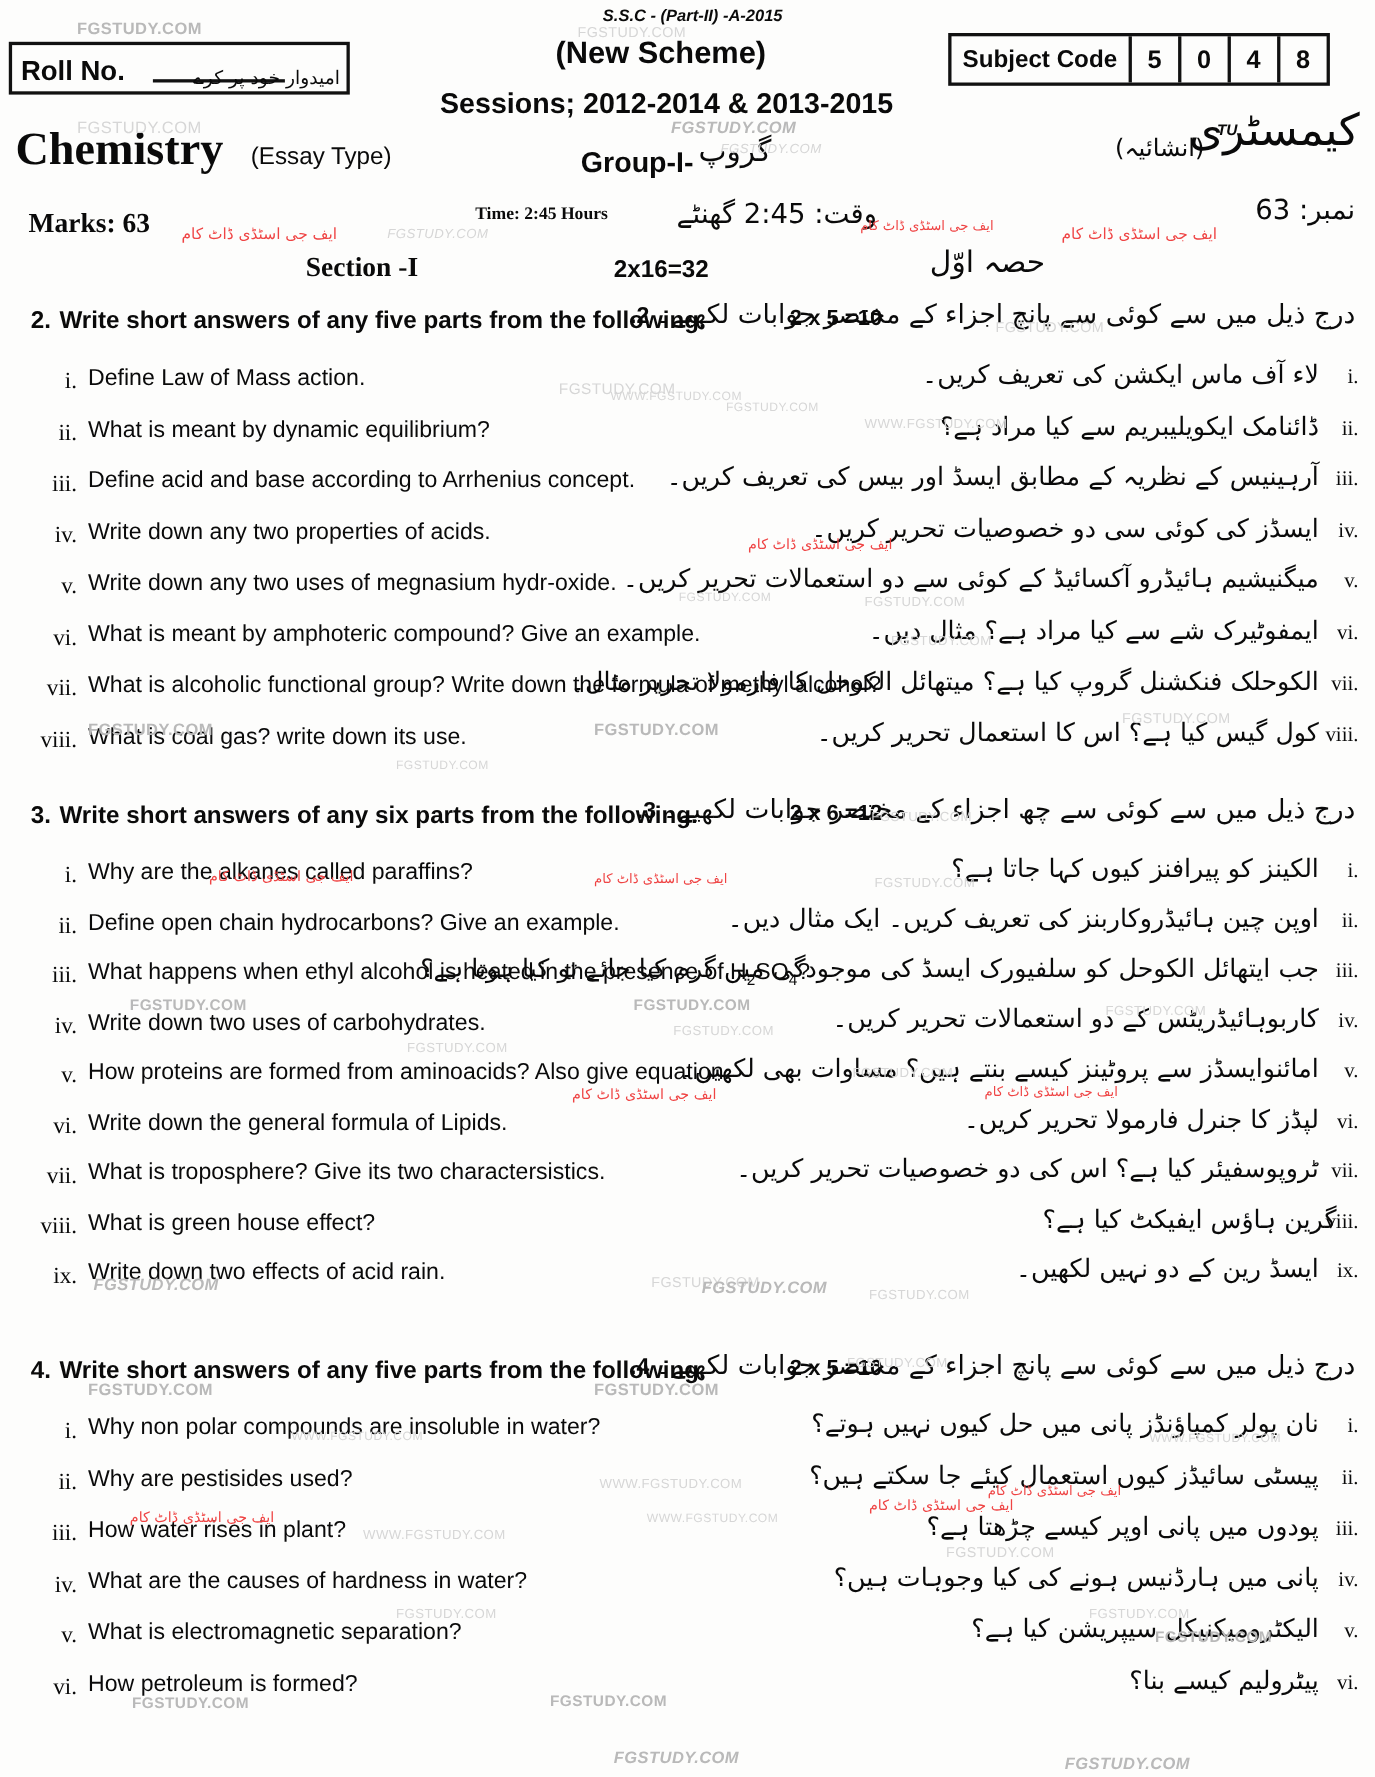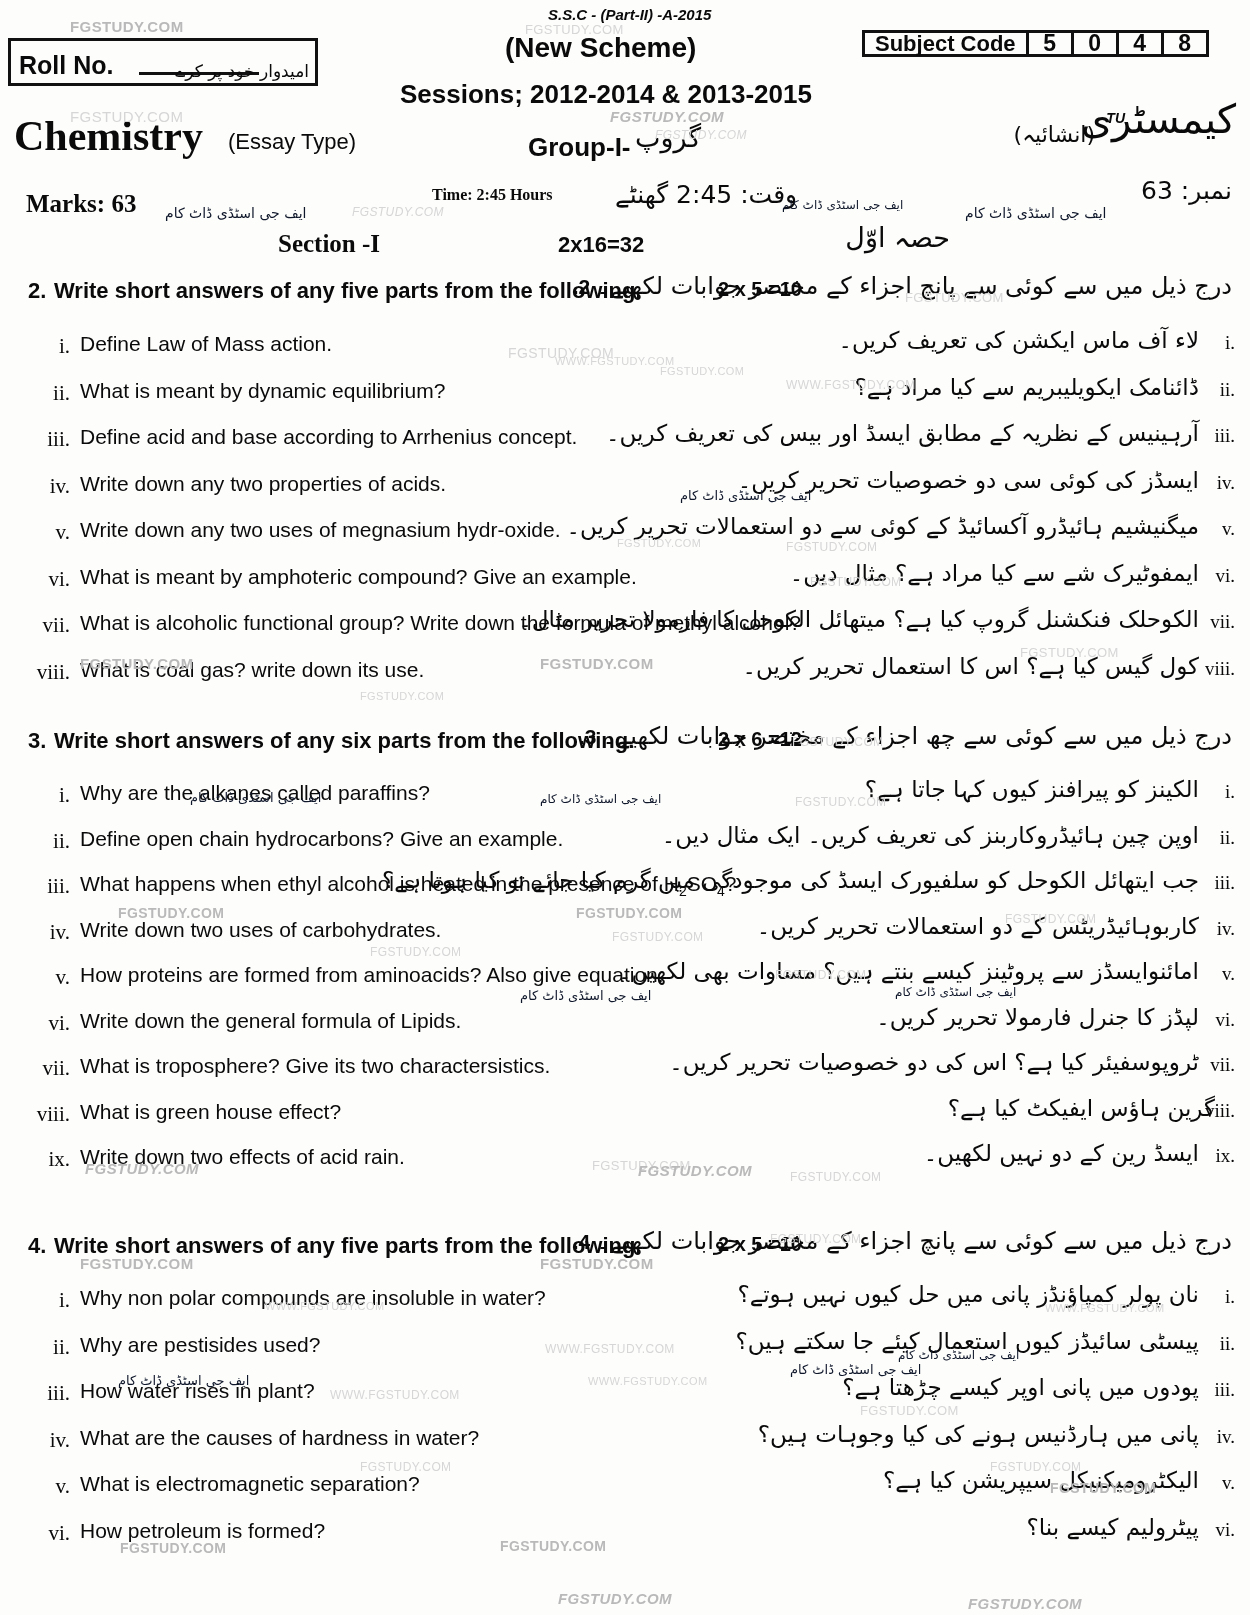--- a/index.html
+++ b/index.html
@@ -35,21 +35,21 @@
     pointer-events: none;
     user-select: none;
   }
   .wm.plain { font-style: normal; }
   .wm.faint { color: #d6d6d6; font-weight: normal; }
   .wm.urdu {
     font-family: "DejaVu Sans", sans-serif;
     font-style: normal;
     font-weight: normal;
     direction: rtl;
-    color: #0f172a;
+    color: #ef4444;
   }
 
   
   .rollbox {
     position: absolute;
     left: 8px; top: 38px;
     width: 310px; height: 48px;
     border: 3px solid #111;
     box-sizing: border-box;
   }
@@ -70,21 +70,21 @@
     position: absolute;
     right: 6px; bottom: 2px;
     font-family: "DejaVu Sans", sans-serif;
     font-size: 17px;
     direction: rtl;
   }
 
   .subject-code-box {
     position: absolute;
     left: 862px; top: 30px;
-    height: 27px;
+    height: 48px;
     display: flex;
     border: 3px solid #111;
     box-sizing: border-box;
     align-items: stretch;
   }
   .sc-label {
     display: flex; align-items: center; justify-content: center;
     padding: 0 10px;
     font-size: 22px; font-weight: bold;
     border-right: 3px solid #111;

